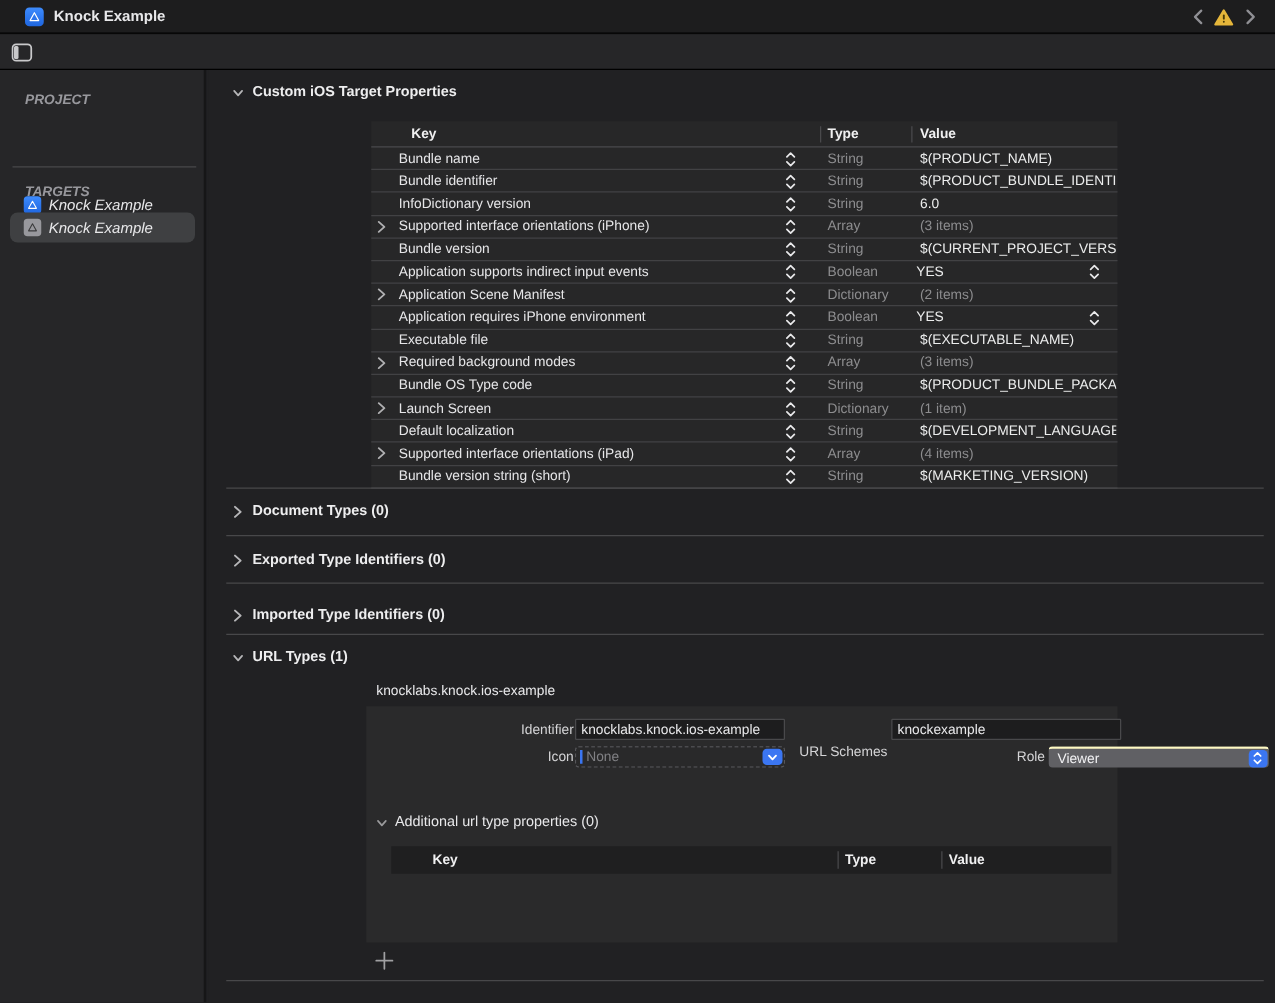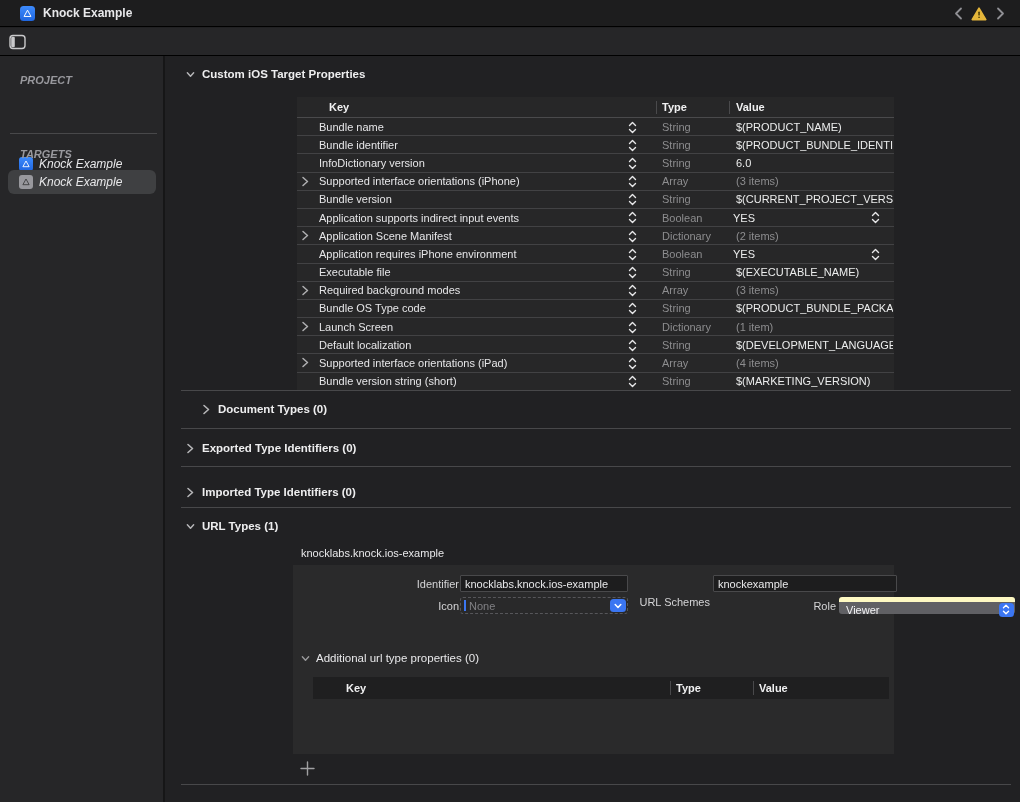--- a/index.html
+++ b/index.html
@@ -79,21 +79,21 @@
   .txt-field { position:absolute; height:17px; background:#1d1d1e; border:1px solid #49494b;
                color:#e8e8ea; font-size:11px; font-family:"Liberation Sans",sans-serif;
                padding:0 4px; border-radius:1px; }
   .combo { position:absolute; height:17px; background:#29292a; border:1px dashed #56565a;
            border-radius:3px; }
   .combo .caret { position:absolute; left:3px; top:2px; width:2px; height:11px; background:#3b76f2; }
   .combo .combo-text { position:absolute; left:8px; top:2px; font-size:11px; color:#808084; }
   .combo .combo-btn { position:absolute; right:1px; top:1px; width:16px; height:13px; border-radius:3.5px;
                       background:#3b76f2; display:flex; align-items:center; justify-content:center; }
   .popup { position:absolute; height:17px; background:#606064; border-radius:3px;
-           border-top:5px solid #fef9c3; }
+           border-top:2px solid #fef9c3; }
   .popup .popup-text { position:absolute; left:7px; top:1.5px; font-size:11px; color:#f2f2f4; }
   .popup .popup-btn { position:absolute; right:1.5px; top:1px; width:15px; height:13.5px; border-radius:3.5px;
                       background:#3b76f2; display:flex; align-items:center; justify-content:center; }
 
   .add-props-header { position:absolute; left:8px; top:87px; display:flex; gap:6px; align-items:center;
                       font-size:11.5px; color:#e8e8ea; }
   .add-props-header .chev { color:#9a9a9c; }
   .inner-table { position:absolute; left:20px; top:112px; width:576px; }
   .it-header { position:relative; height:22px; background:#1f1f20; font-size:11px; font-weight:bold; color:#f0f0f1; }
   .it-header .h-key   { position:absolute; left:33px;  top:5px; }
@@ -412,21 +412,21 @@
               </svg>
             </span>
             <span class="pt-type">String</span>
             <span class="pt-value">$(MARKETING_VERSION)</span>
 
           </div>
         </div>
     </div>
 
     <div class="hdivider" style="top:334px;"></div>
-    <div class="sect-header" style="left:34px; top:347px;">
+    <div class="sect-header" style="left:18px; top:347px;">
       <span class="chev">
         <svg width="8" height="11" viewBox="0 0 8 11">
             <path d="M2 1.5 L6.5 5.5 L2 9.5" fill="none" stroke="currentColor" stroke-width="1.6" stroke-linecap="round" stroke-linejoin="round"></path>
           </svg>
       </span>
       <span>Document Types (0)</span>
     </div>
 
     <div class="hdivider" style="top:372px;"></div>
     <div class="sect-header" style="left:18px; top:386px;">

